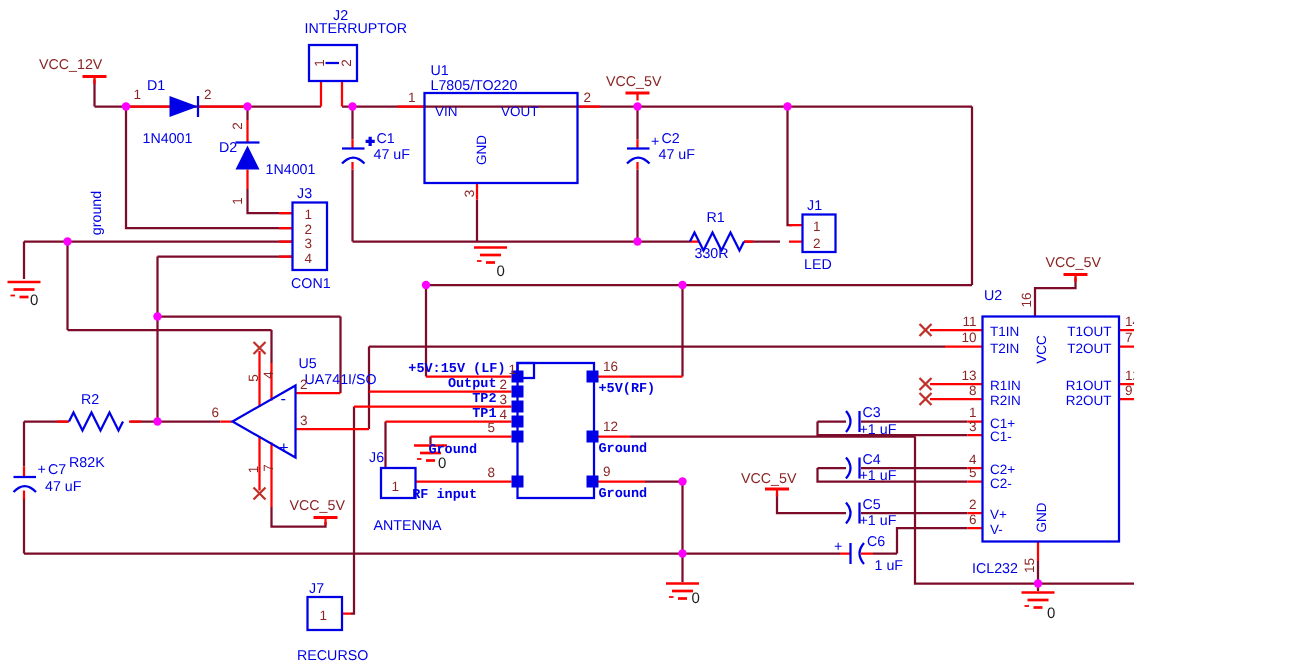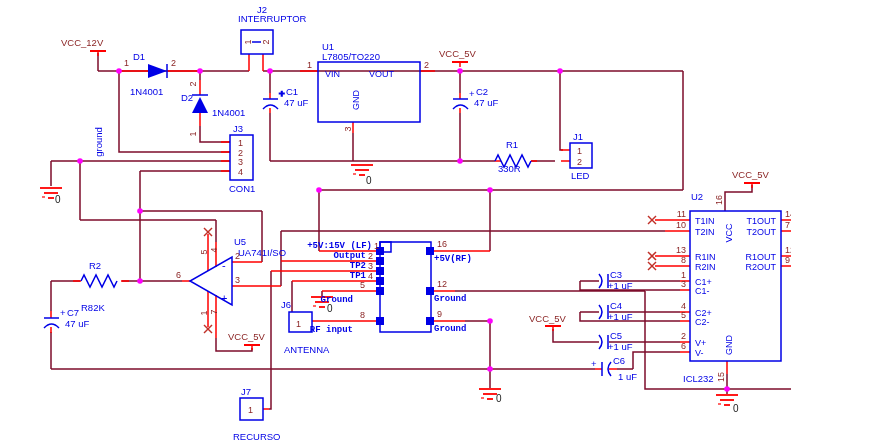--- a/index.html
+++ b/index.html
@@ -1,17 +1,17 @@
 <!DOCTYPE html>
 <html><head>
 <meta charset="utf-8">
 <style>
   html,body{margin:0;padding:0;background:#ffffff;}
   .stage{position:relative;width:756px;height:446px;background:#ffffff;overflow:hidden;
-         font-family:"Liberation Sans",sans-serif;padding-left:35px;}
+         font-family:"Liberation Sans",sans-serif;}
   svg{display:block}
   text{font-family:"Liberation Sans",sans-serif;font-size:9.5px;fill:#0000E6;}
   text.ref{fill:#0000E6;}
   text.pn{fill:#8B2525;font-size:9px;}
   text.net{fill:#8B2525;font-size:9.5px;}
   text.zero{fill:#1a1a1a;font-size:10px;}
   text.mod{font-family:"Liberation Mono",monospace;font-weight:bold;font-size:9px;fill:#0000E6;}
   text.inpin{font-size:9px;fill:#0000E6;}
   .wire{stroke:#7d0c2b;stroke-width:1.5;fill:none;}
   .pinw{stroke:#ff0000;stroke-width:1.5;fill:none;}

